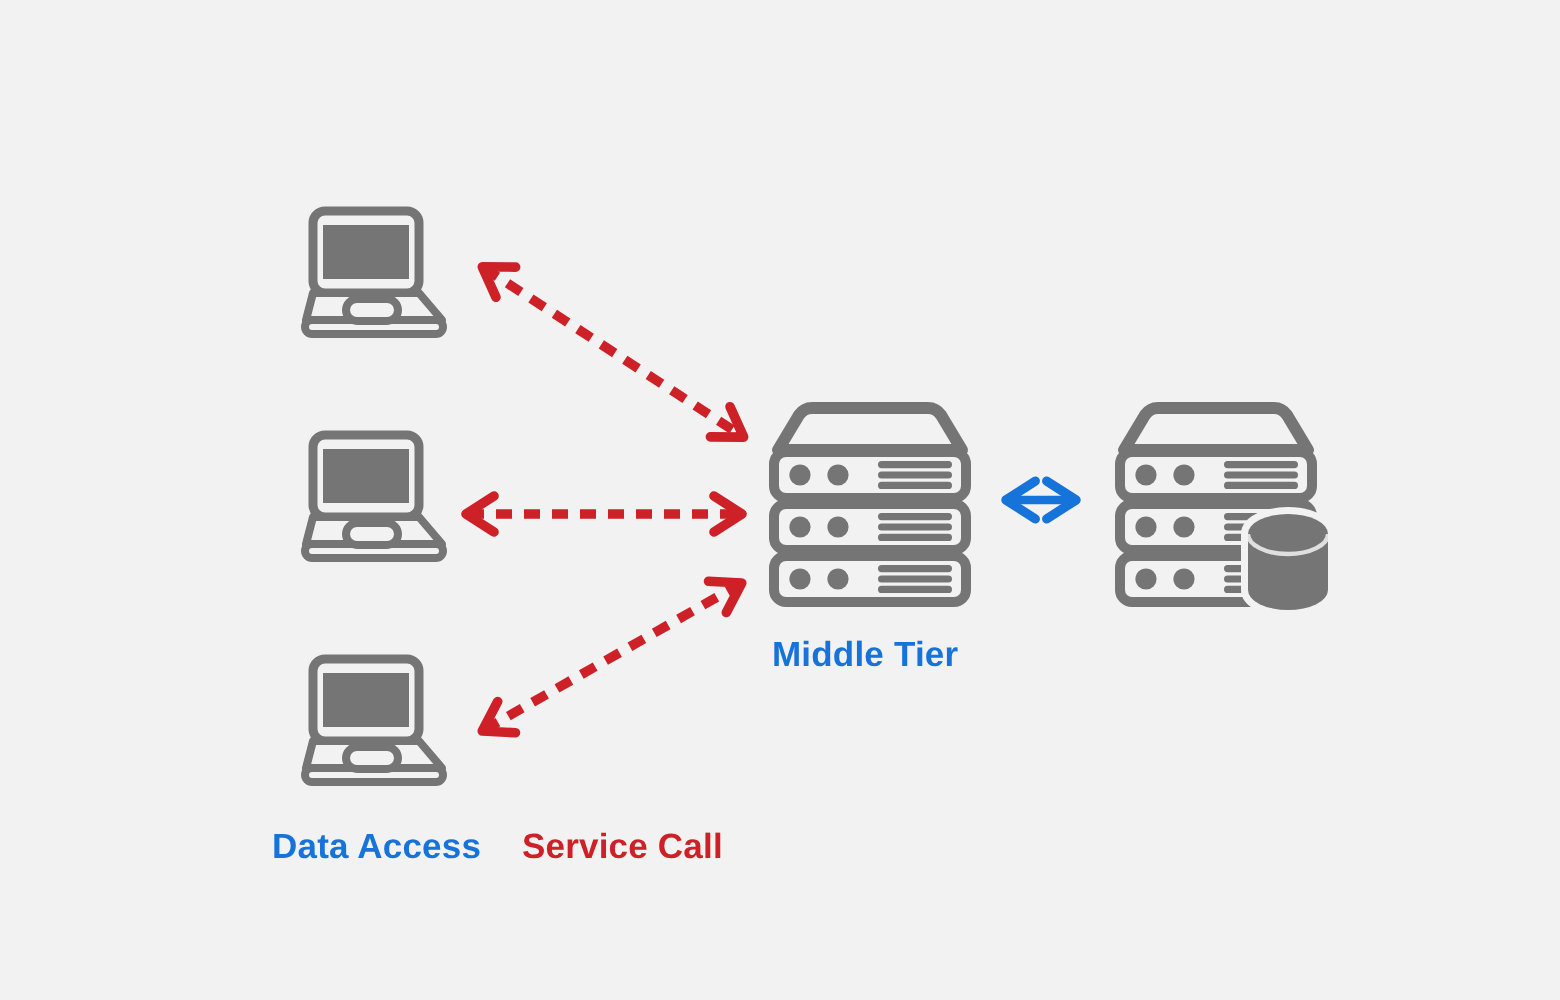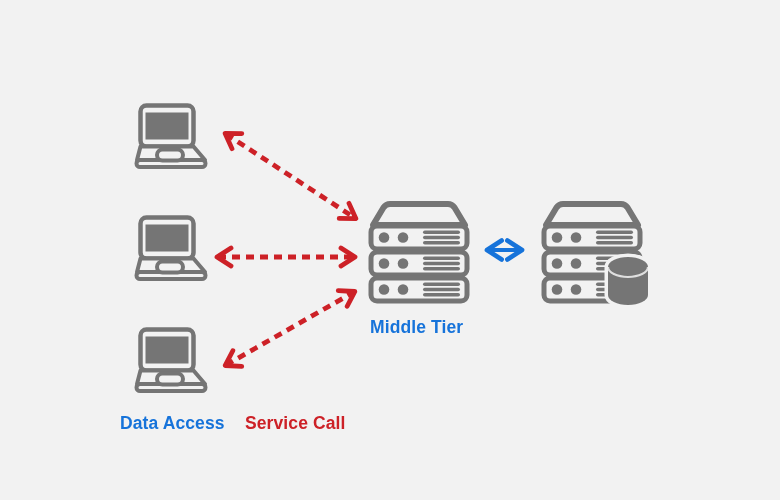--- a/index.html
+++ b/index.html
@@ -2,21 +2,21 @@
 <html><head>
 <meta charset="utf-8">
 <style>
   html, body { margin: 0; padding: 0; }
   body {
     width: 780px; height: 500px;
     background: #f2f2f2;
     font-family: "Liberation Sans", sans-serif;
     overflow: hidden;
   }
-  .stage { position: relative; width: 649px; height: 500px; }
+  .stage { position: relative; width: 649px; height: 500px; margin-left: 16px; }
   svg { display: block; }
   .st  { fill: none; stroke: #757575; }
   .stbg{ fill: #f2f2f2; stroke: #757575; }
   .fl  { fill: #757575; }
   .diagram-label { font-weight: 700; font-size: 17.5px; letter-spacing: 0.1px; }
 </style>
 </head>
 <body>
 
 <div class="stage">

